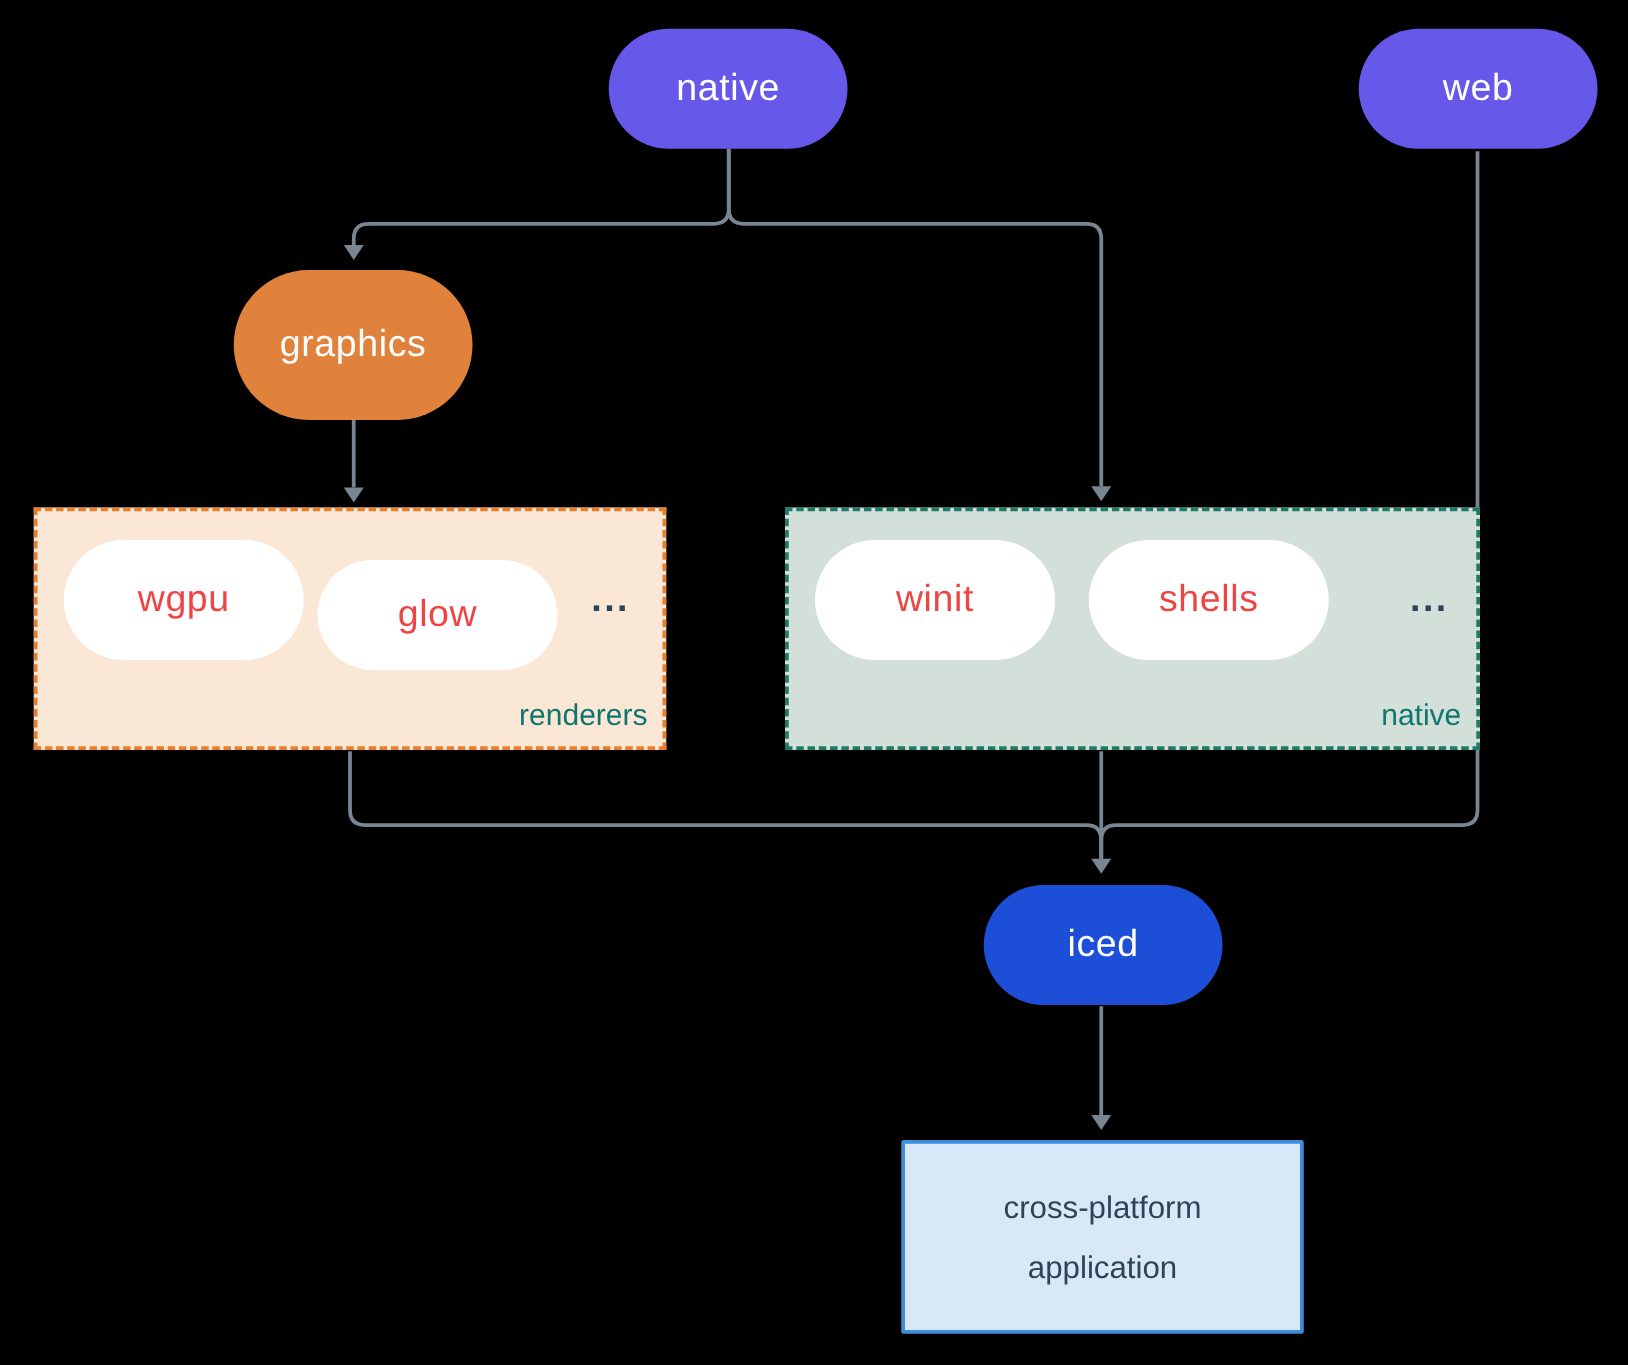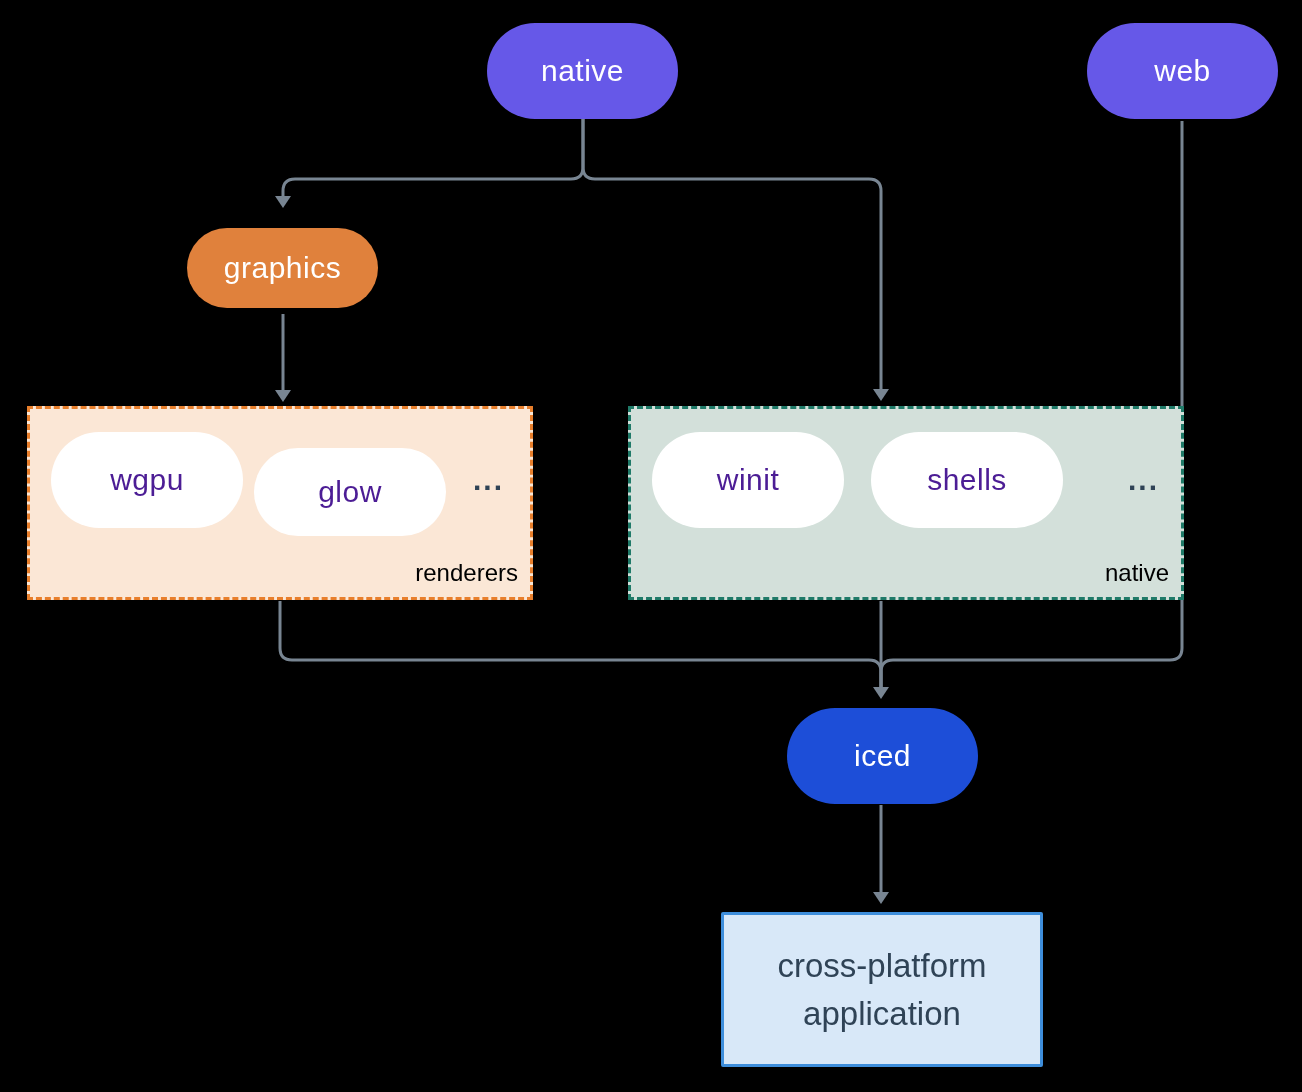--- a/index.html
+++ b/index.html
@@ -26,25 +26,25 @@
     border-radius: 999px;
     display: flex;
     align-items: center;
     justify-content: center;
     font-size: 30px;
     letter-spacing: 0.5px;
   }
   .pill-purple { background: #6658e8; color: #ffffff; }
   .pill-orange { background: #e0813c; color: #ffffff; }
   .pill-blue   { background: #1d4ed8; color: #ffffff; }
-  .pill-white  { background: #ffffff; color: #4c1d95; }
+  .pill-white  { background: #ffffff; color: #ef4444; }
 
   .node-native   { left: 487px; top: 23px;  width: 191px; height: 96px; }
   .node-web      { left: 1087px; top: 23px; width: 191px; height: 96px; }
-  .node-graphics { left: 187px; top: 228px; width: 191px; height: 80px; }
+  .node-graphics { left: 187px; top: 216px; width: 191px; height: 120px; }
   .node-iced     { left: 787px; top: 708px; width: 191px; height: 96px; }
 
   .group-box {
     position: absolute;
     box-sizing: border-box;
     top: 406px;
     height: 194px;
   }
   .group-renderers {
     left: 27px;
@@ -57,21 +57,21 @@
     width: 556px;
     background: #d3e0da;
     border: 3px dashed #1f7a68;
   }
   .group-box .pill { font-size: 30px; }
   .group-label {
     position: absolute;
     right: 12px;
     bottom: 10px;
     font-size: 24px;
-    color: #000000;
+    color: #0f766e;
     margin-top: 37px;
   }
   .ellipsis {
     position: absolute;
     top: 23px;
     height: 96px;
     display: flex;
     align-items: center;
     font-size: 30px;
     font-weight: bold;
@@ -92,21 +92,21 @@
     top: 912px;
     width: 322px;
     height: 155px;
     background: #d8e8f8;
     border: 3px solid #3e8edb;
     border-radius: 2px;
     display: flex;
     align-items: center;
     justify-content: flex-start;
     text-align: center;
-    font-size: 33px;
+    font-size: 25px;
     line-height: 48px;
     color: #2f4356;
     padding: 0 18px;
   }
 </style>
 </head>
 <body>
 
 <div class="canvas">
 

